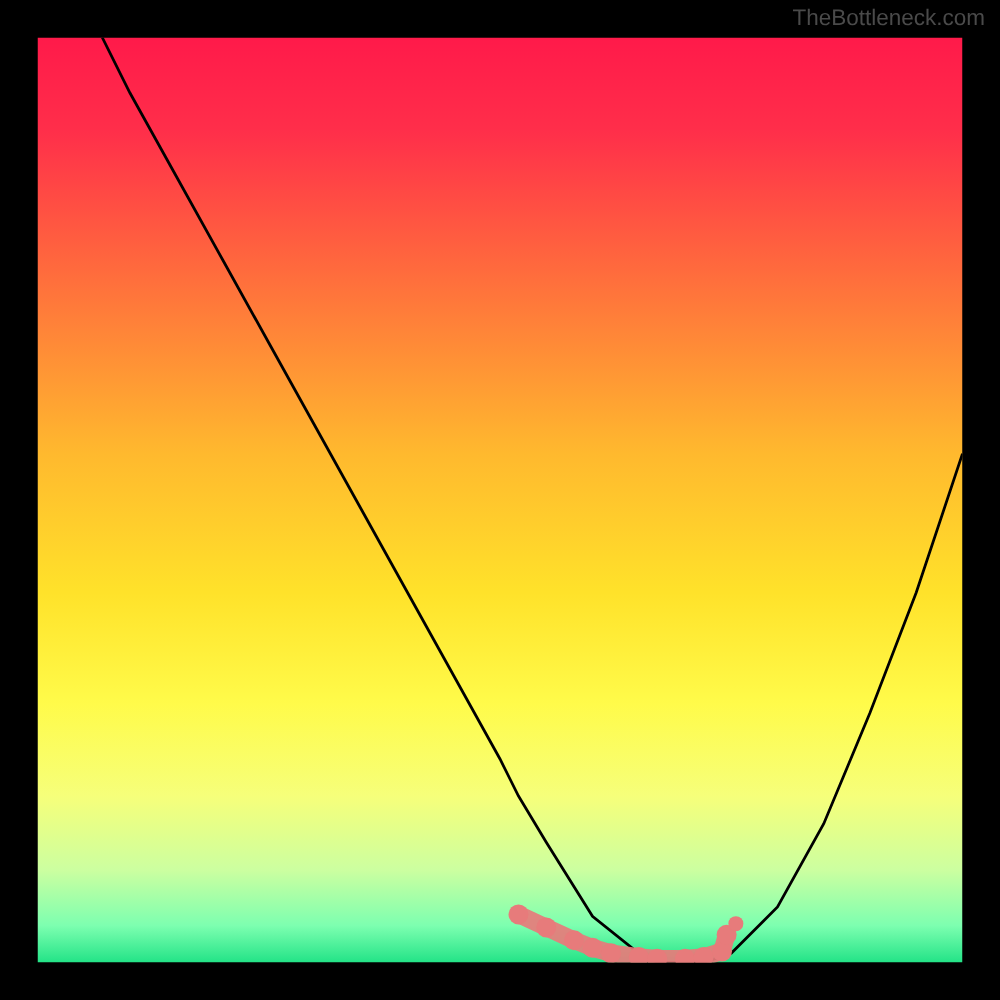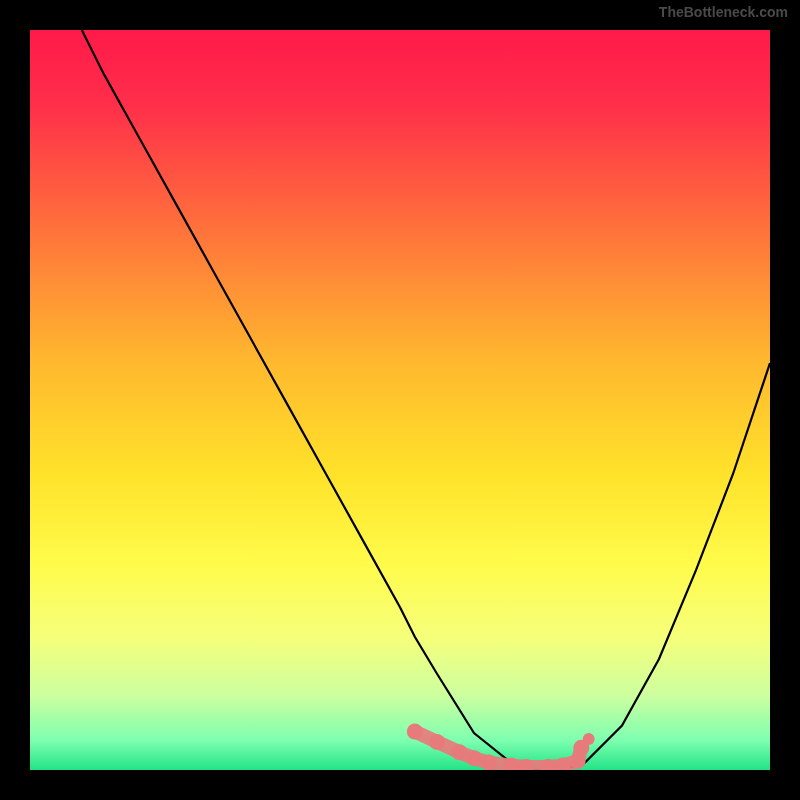--- a/index.html
+++ b/index.html
@@ -15,22 +15,22 @@
     position: relative;
     width: 800px;
     height: 800px;
     background: #000;
   }
   .watermark {
     position: absolute;
     top: 4px;
     right: 12px;
     color: #4a4a4a;
-    font-size: 14px;
-    font-weight: 700;
+    font-size: 18px;
+    font-weight: 400;
     z-index: 10;
     user-select: none;
   }
   .plot {
     position: absolute;
     left: 30px;
     top: 30px;
     width: 740px;
     height: 740px;
   }

